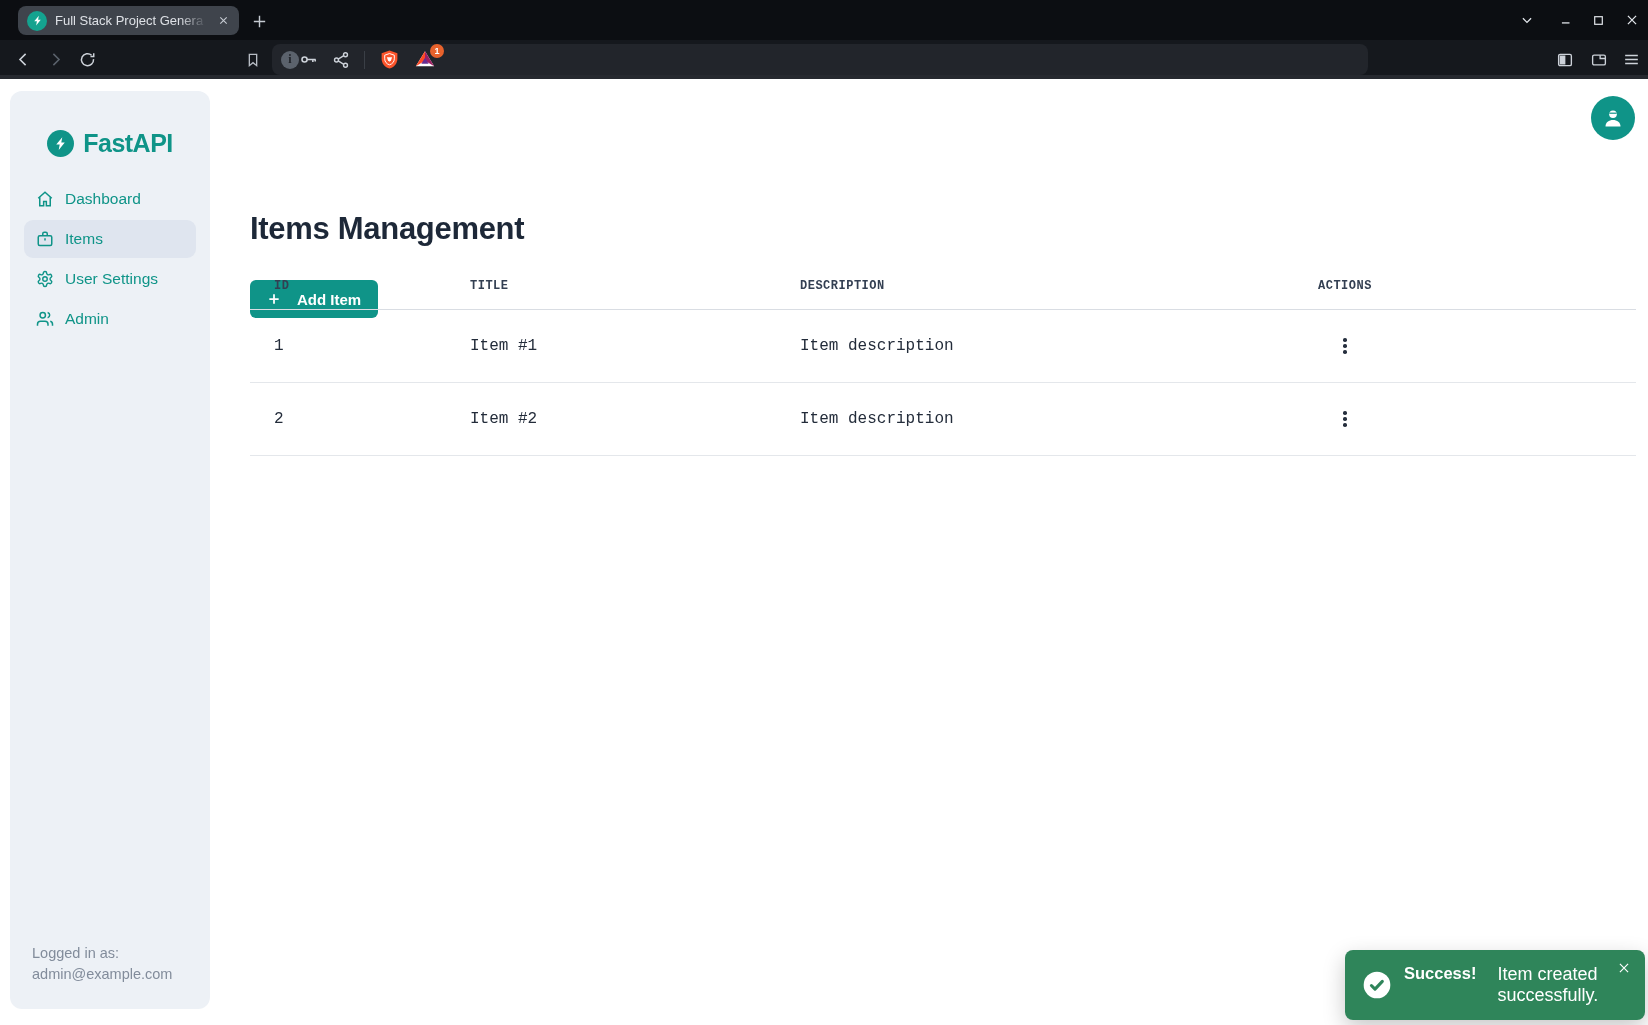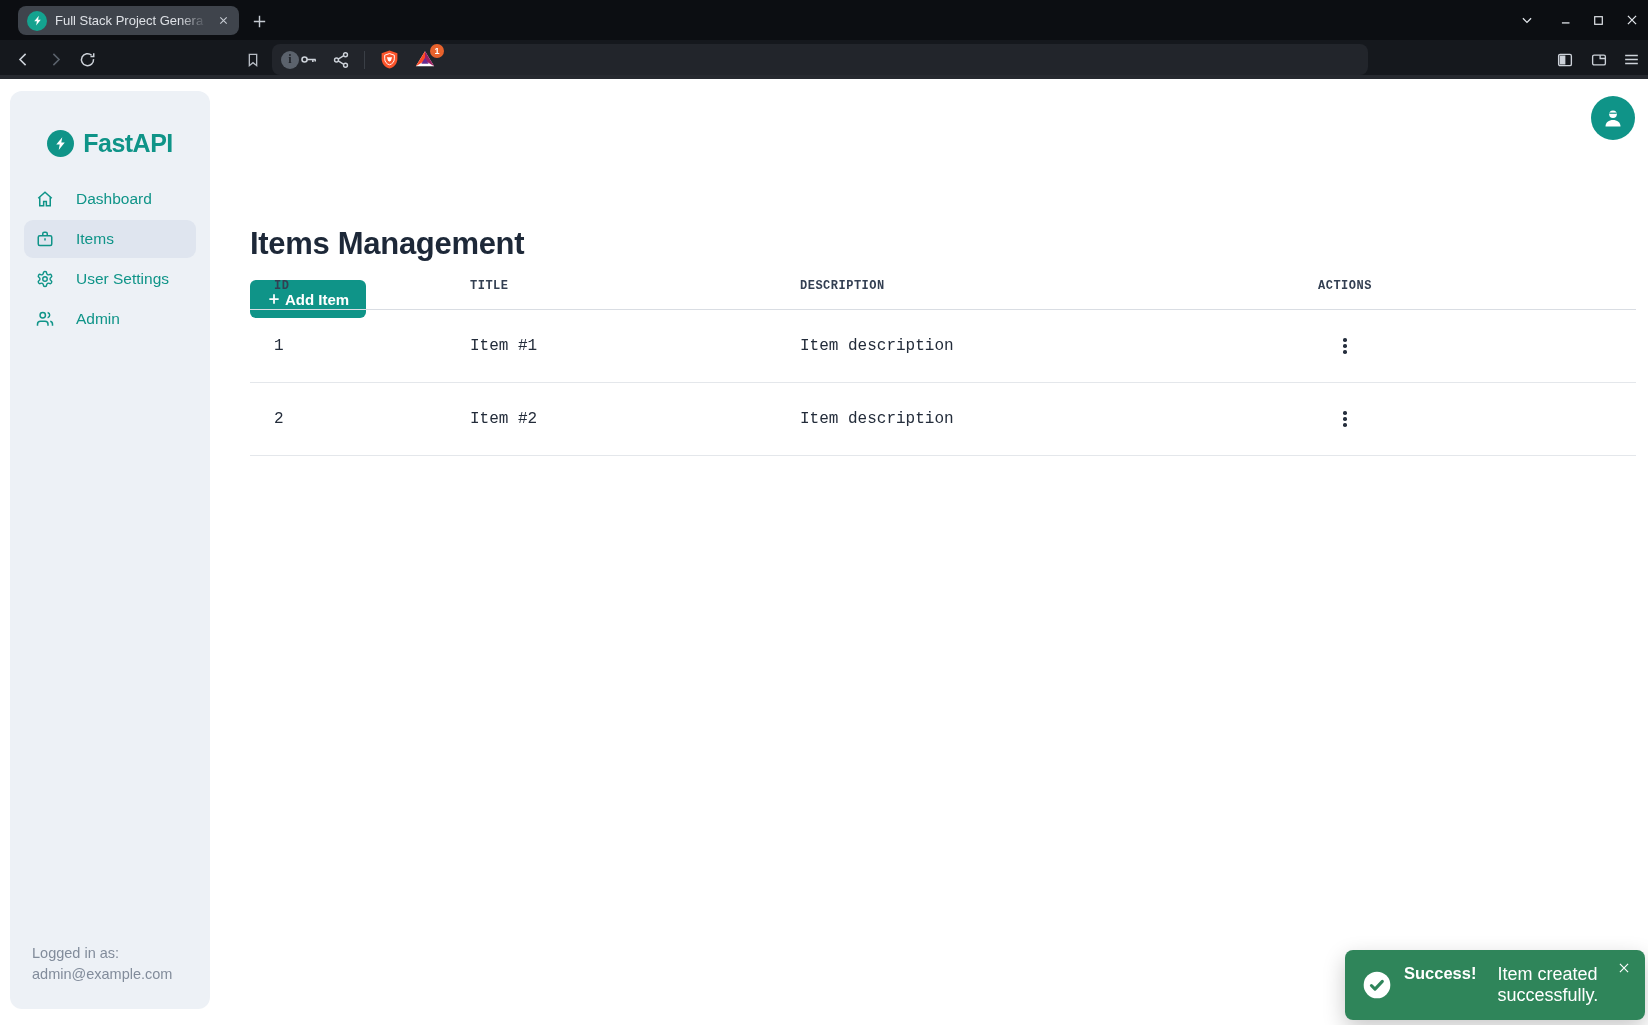--- a/index.html
+++ b/index.html
@@ -57,31 +57,31 @@
 
   .sidebar{position:absolute;left:10px;top:8px;width:200px;height:918px;background:var(--sidebar-bg);
        border-radius:12px;}
   .brand{display:flex;align-items:center;justify-content:center;gap:9px;padding-top:38px;}
   .brand-logo{width:27px;height:27px;border-radius:50%;background:var(--accent);
        display:flex;align-items:center;justify-content:center;}
   .brand-logo svg{width:17px;height:17px;}
   .brand-name{font-size:25px;color:var(--accent);font-weight:600;letter-spacing:-0.5px;}
   .nav{margin-top:22px;display:flex;flex-direction:column;gap:2px;}
   .nav-item{height:38px;margin:0 14px;border-radius:9px;display:flex;align-items:center;
-       gap:22px;padding-left:12px;color:var(--accent);font-size:15.5px;cursor:pointer;}
+       gap:11px;padding-left:12px;color:var(--accent);font-size:15.5px;cursor:pointer;}
   .nav-item.active{background:var(--active-bg);text-align:right;}
   .nav-item svg{width:18px;height:18px;flex:none;}
   .sidebar-footer{position:absolute;left:22px;bottom:24px;color:var(--footer-gray);
        font-size:14.5px;line-height:21px;}
 
-  .page-title{position:absolute;left:250px;top:143px;font-size:31px;font-weight:700;
+  .page-title{position:absolute;left:250px;top:128px;font-size:31px;font-weight:700;
        color:var(--heading);letter-spacing:-0.3px;}
   .add-btn{position:absolute;left:250px;top:197px;height:38px;padding:0 17px;border:none;
        border-radius:6px;background:var(--accent);color:#fff;font-size:15px;font-weight:bold;
-       font-family:"Liberation Sans",sans-serif;display:flex;align-items:center;gap:4px;cursor:pointer;}
+       font-family:"Liberation Sans",sans-serif;display:flex;align-items:center;gap:16px;cursor:pointer;}
   .add-btn svg{width:14px;height:14px;}
 
   .avatar-btn{position:absolute;left:1591px;top:13px;width:44px;height:44px;border-radius:50%;
        background:var(--accent);border:none;display:flex;align-items:center;justify-content:center;
        cursor:pointer;}
   .avatar-btn svg{width:24px;height:24px;}
 
   .items-table{position:absolute;left:250px;top:179px;width:1386px;}
   .t-row{display:grid;grid-template-columns:196px 330px 518px 1fr;align-items:center;font-family:Liberation Mono, monospace;}
   .t-head{height:48px;border-bottom:1px solid #d9dde3;}

